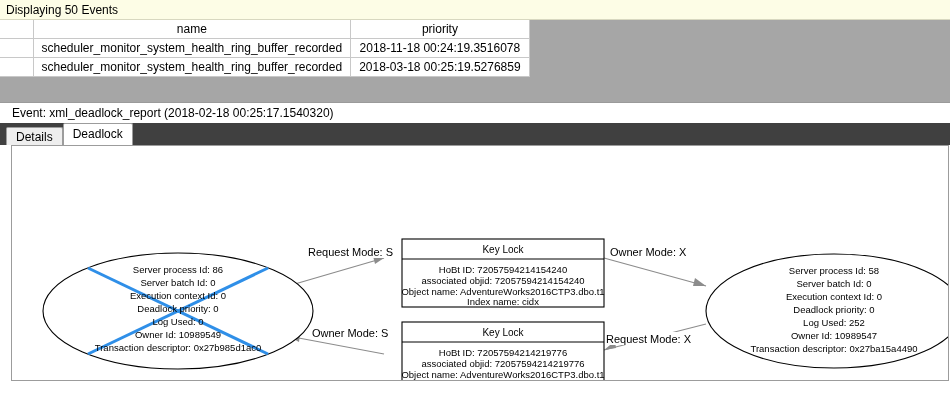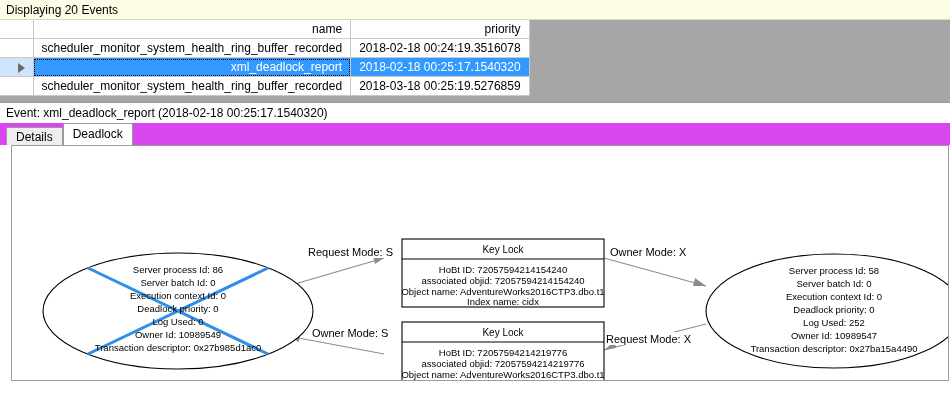--- a/index.html
+++ b/index.html
@@ -42,21 +42,21 @@
     table-layout: fixed;
     font-size: 12px;
   }
   table.events-grid th,
   table.events-grid td {
     border-right: 1px solid #c8c8c8;
     border-bottom: 1px solid #c8c8c8;
     padding: 2px 8px;
     height: 18px;
     box-sizing: border-box;
-    text-align: right;
+    text-align: center;
     font-weight: normal;
     white-space: nowrap;
     overflow: hidden;
     background: #ffffff;
   }
   table.events-grid th {
     background: #ffffff;
     color: #000;
   }
   col.col-sel   { width: 33px; }
@@ -85,31 +85,31 @@
   }
   tr.row-selected td.cell-focused {
     outline: 1px dotted #000;
     outline-offset: -2px;
   }
 
   
   #event-header {
     height: 20px;
     line-height: 20px;
-    padding-left: 6px;
+    padding-left: 12px;
     font-size: 12px;
     background: #ffffff;
     box-sizing: border-box;
   }
 
   
   #tabstrip {
     position: relative;
     height: 22px;
-    background: #d946ef;
+    background: #404040;
     padding-left: 6px;
     box-sizing: border-box;
   }
   .tab {
     position: relative;
     display: inline-block;
     border: 1px solid #9c9c9c;
     border-bottom: none;
     padding: 2px 9px 3px 9px;
     font-size: 12px;
@@ -180,49 +180,42 @@
     fill: none;
   }
   .edge-arrow {
     fill: #8c8c8c;
   }
 </style>
 </head>
 <body>
 
 <div id="events-caption-bar">
-  <span>Displaying 20 Events</span>
+  <span>Displaying 50 Events</span>
 </div>
 
 <div id="events-grid-wrap">
   <table class="events-grid">
     <colgroup>
       <col class="col-sel">
         <col class="col-name">
         <col class="col-time">
     </colgroup>
     <thead>
       <tr>
         <th class="sel-cell"></th>
         <th>name</th>
         <th>priority</th>
       </tr>
     </thead>
     <tbody>
       <tr>
         <td class="sel-cell"></td>
         <td class="data-cell">scheduler_monitor_system_health_ring_buffer_recorded</td>
-        <td class="data-cell">2018-02-18 00:24:19.3516078</td>
-      </tr>
-      <tr class="row-selected">
-        <td class="sel-cell">
-          <span class="row-pointer"></span>
-        </td>
-        <td class="data-cell cell-focused">xml_deadlock_report</td>
-        <td class="data-cell">2018-02-18 00:25:17.1540320</td>
+        <td class="data-cell">2018-11-18 00:24:19.3516078</td>
       </tr>
       <tr>
         <td class="sel-cell"></td>
         <td class="data-cell">scheduler_monitor_system_health_ring_buffer_recorded</td>
         <td class="data-cell">2018-03-18 00:25:19.5276859</td>
       </tr>
     </tbody>
   </table>
 </div>
 

